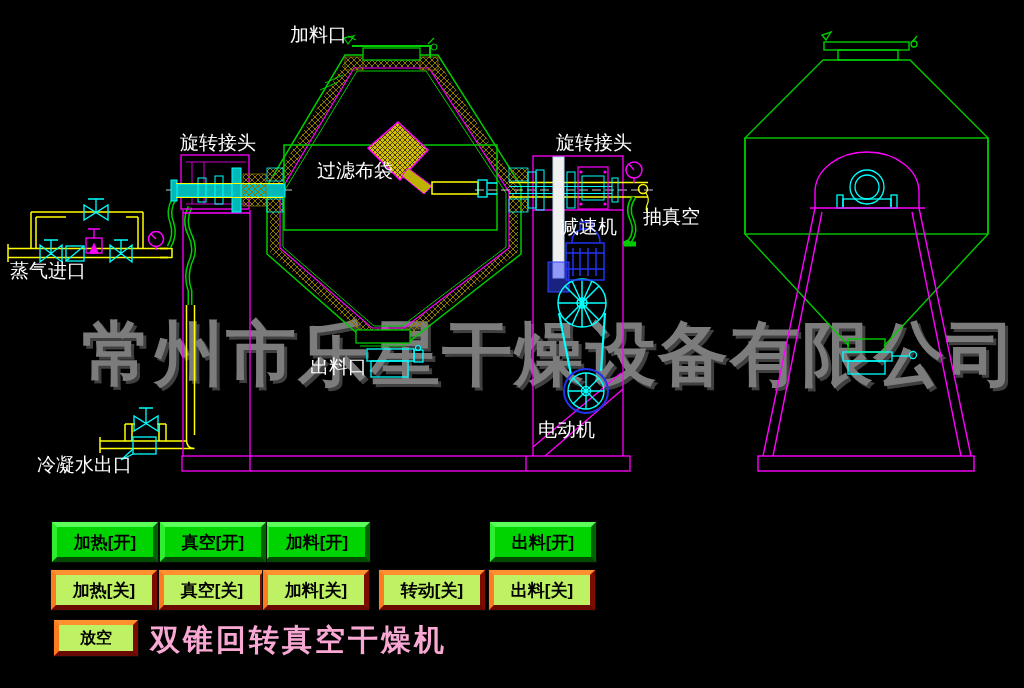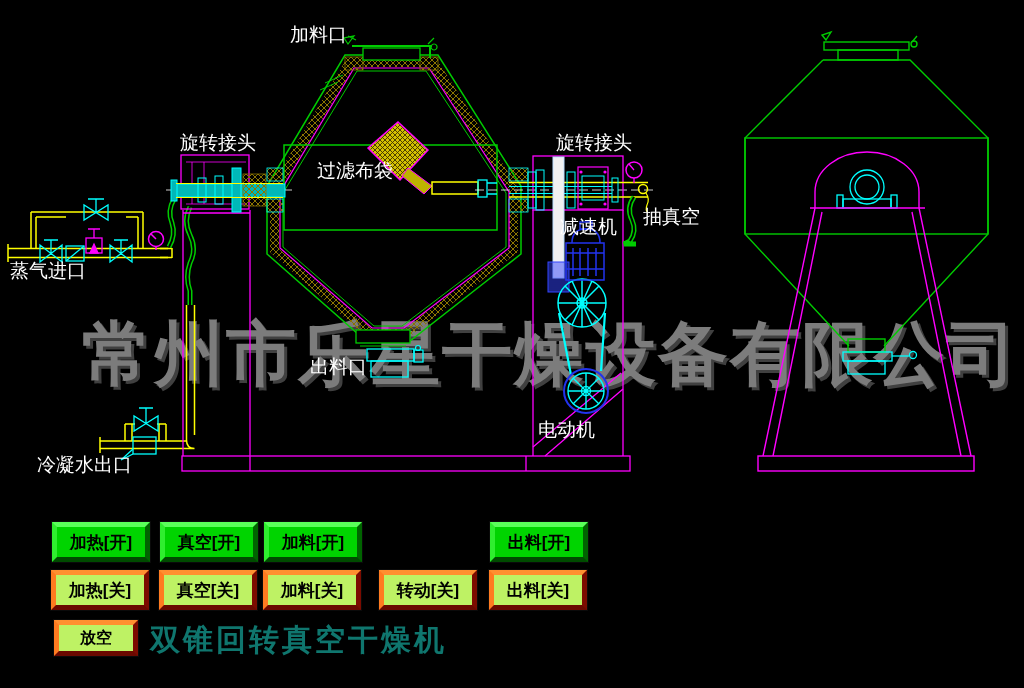--- a/index.html
+++ b/index.html
@@ -4,30 +4,30 @@
 <style>
   html,body{margin:0;padding:0;background:#000;}
   #screen{position:relative;width:1024px;height:688px;background:#000;overflow:hidden;
           font-family:"Liberation Sans",sans-serif;}
   #watermark{position:absolute;left:82px;top:308px;z-index:1;font-size:70px;font-weight:700;
              color:#7c7c7c;letter-spacing:2px;white-space:nowrap;text-shadow:3px 3px 0 #404040;
              font-family:"Liberation Sans",sans-serif;}
   #drawing{position:absolute;left:0;top:0;z-index:2;}
   .lbl{position:absolute;z-index:3;color:#ffffff;font-size:19px;white-space:nowrap;
        font-family:"Liberation Sans",sans-serif;}
-  .btn{position:absolute;z-index:4;width:98px;height:40px;box-sizing:border-box;
+  .btn{position:absolute;z-index:4;width:106px;height:40px;box-sizing:border-box;
        display:flex;align-items:center;justify-content:center;color:#000;
        font:bold 17px "Liberation Sans",sans-serif;cursor:pointer;
        box-shadow:0 0 0 1px #0a0a0a;}
   .btn-green{background:#00d400;border:5px solid;
        border-color:#5aff5a #006400 #004b00 #2fee2f;}
   .btn-red{background:#bef264;border:5px solid;
        border-color:#ff9030 #7c0b00 #6a0900 #ff7b20;}
   .btn-vent{width:84px;height:36px;font-size:16px;}
-  #main-title{position:absolute;z-index:4;left:150px;top:620px;color:#0f766e;
+  #main-title{position:absolute;z-index:4;left:150px;top:620px;color:#f9a8d4;
        font:bold 30px "Liberation Sans",sans-serif;letter-spacing:3px;}
 </style>
 </head>
 <body>
 
 <div id="screen">
 
   <div id="watermark">常州市乐星干燥设备有限公司</div>
 
   <svg id="drawing" width="1024" height="688" viewBox="0 0 1024 688">

